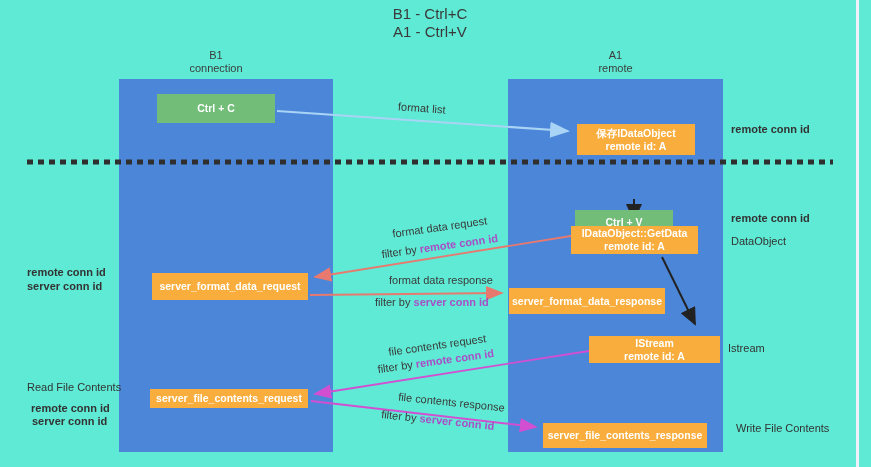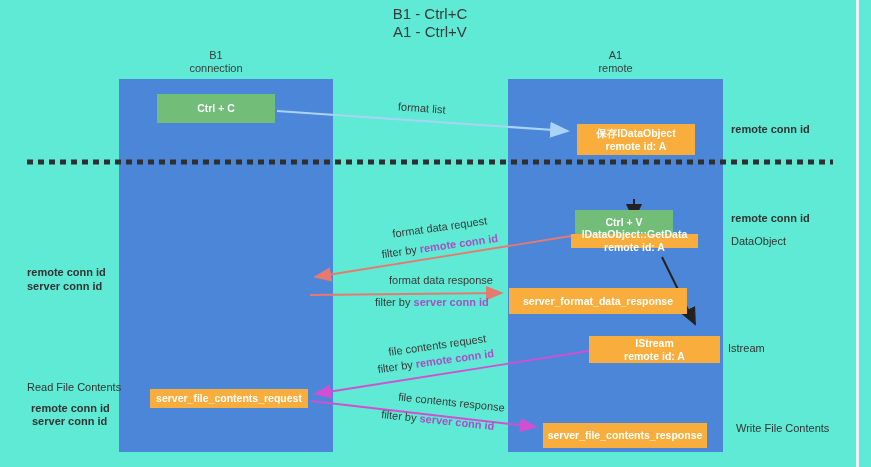--- a/index.html
+++ b/index.html
@@ -25,23 +25,23 @@
 
   
   .node { position:absolute; display:flex; flex-direction:column; align-items:center;
     justify-content:center; color:#fff; font-size:10.5px; line-height:13px; text-align:center;
     white-space:nowrap; z-index:3;font-weight:bold; }
   .node.green  { background:#72bd78; }
   .node.orange { background:#f8ad3d;margin-top:6px; }
   #node-ctrl-c      { left:157px; top:94px;  width:118px; height:29px; }
   #node-save        { left:577px; top:118px; width:118px; height:31px; }
   #node-ctrl-v      { left:575px; top:174px; width:98px; height:24px;margin-top:36px; }
-  #node-getdata     { left:571px; top:228px; width:127px; height:14px;align-items:center; }
+  #node-getdata     { left:571px; top:220px; width:127px; height:28px;align-items:center; }
   #node-format-req  { left:152px; top:267px; width:156px; height:27px; }
-  #node-format-resp { left:509px; top:282px; width:178px; height:26px; }
+  #node-format-resp { left:509px; top:282px; width:156px; height:26px; }
   #node-istream     { left:589px; top:330px; width:131px; height:27px; }
   #node-file-req    { left:150px; top:383px; width:158px; height:19px; }
   #node-file-resp   { left:543px; top:417px; width:164px; height:25px; }
 
   
   .edge-label { position:absolute; font-size:11px; color:#3a3a3a; white-space:nowrap; z-index:4; }
   .purple-text { color:#a94fc6; font-weight:bold; }
   .green-text  { color:#67b96a; font-weight:bold; }
   #lbl-format-list   { left:398px; top:102px; transform:rotate(4deg); }
   #lbl-fdr           { left:392px; top:221px; transform:rotate(-8deg); }
@@ -139,20 +139,23 @@
 
   <div class="node green" id="node-ctrl-v">
     <span>Ctrl + V</span>
   </div>
 
   <div class="node orange" id="node-getdata">
     <span>IDataObject::GetData</span>
     <span>remote id: A</span>
   </div>
 
+  <div class="node orange" id="node-format-req">
+    <span>server_format_data_request</span>
+  </div>
 
   <div class="node orange" id="node-format-resp">
     <span>server_format_data_response</span>
   </div>
 
   <div class="node orange" id="node-istream">
     <span>IStream</span>
     <span>remote id: A</span>
   </div>
 

